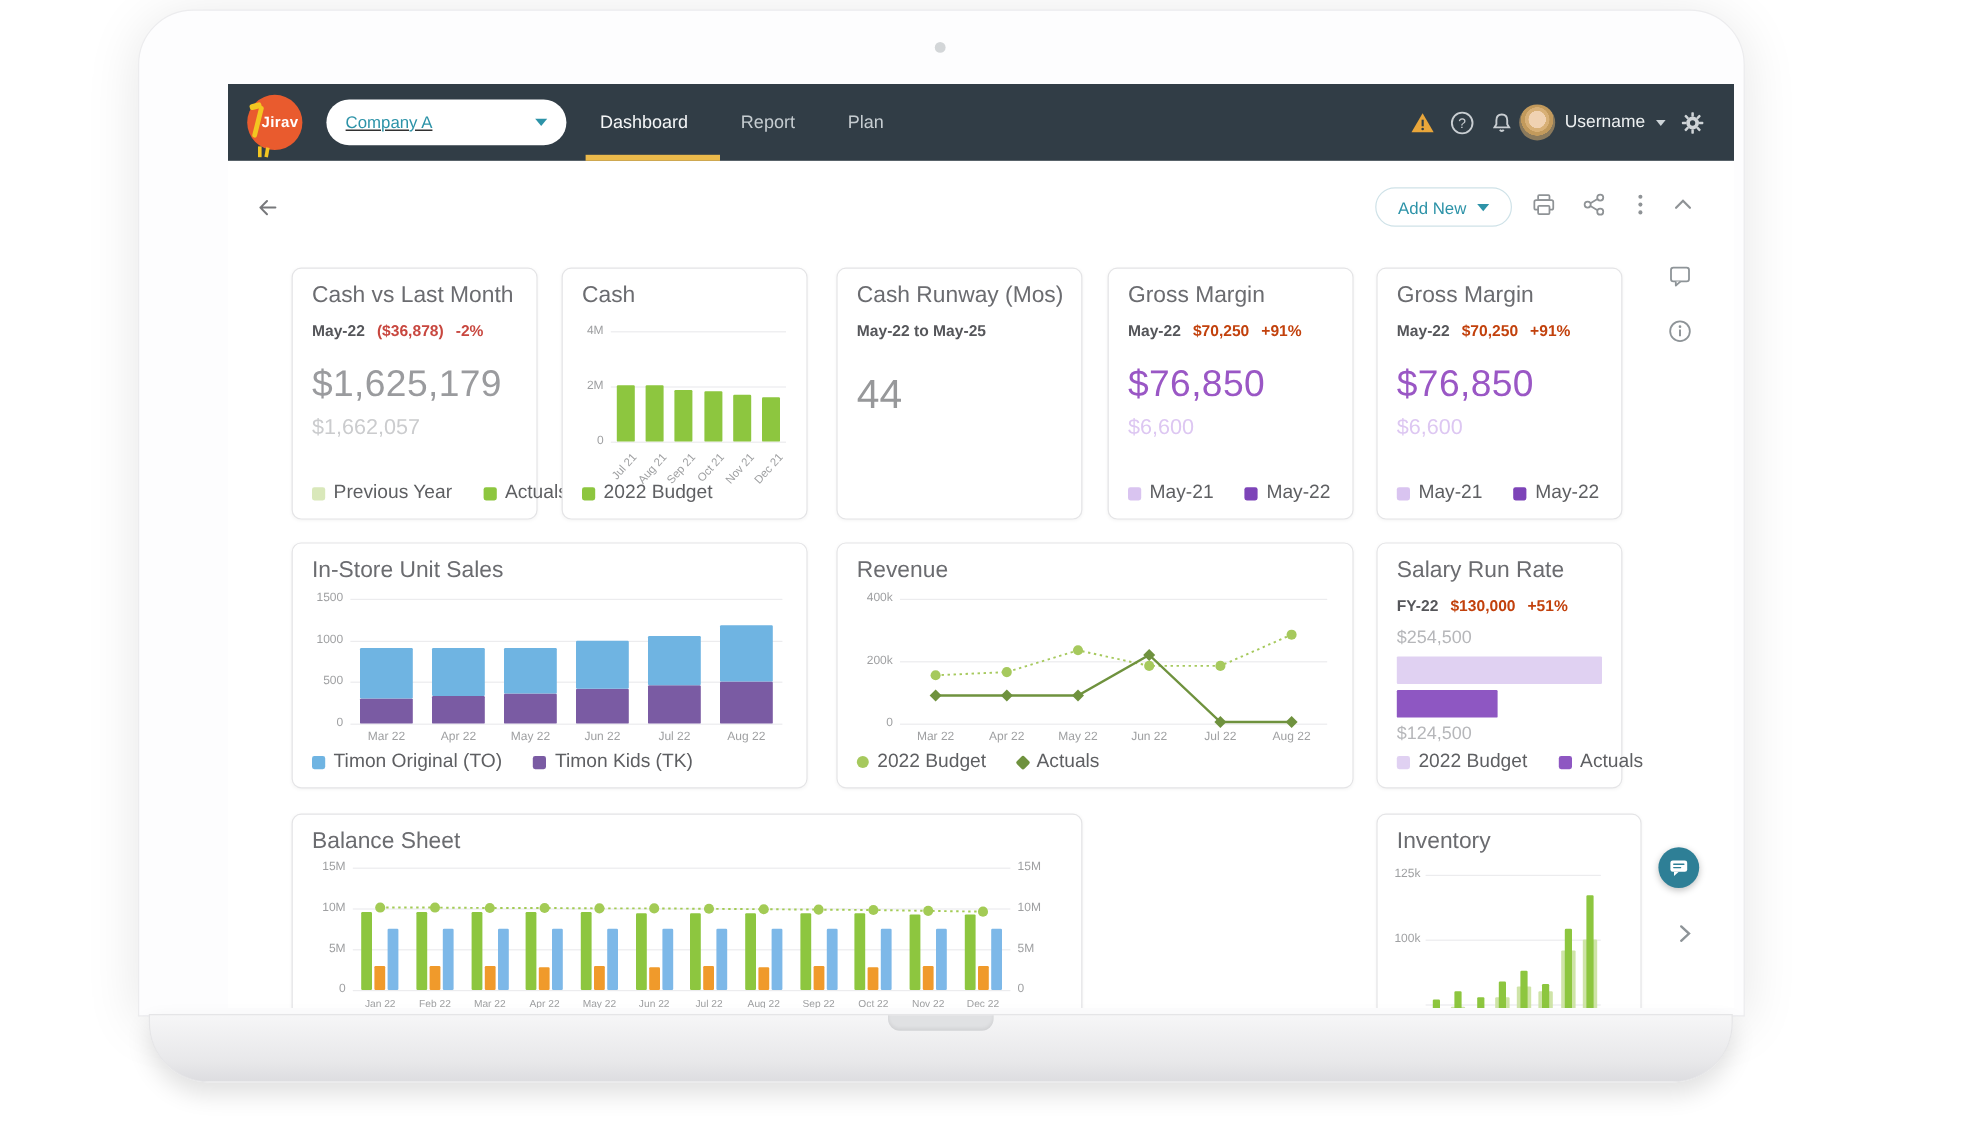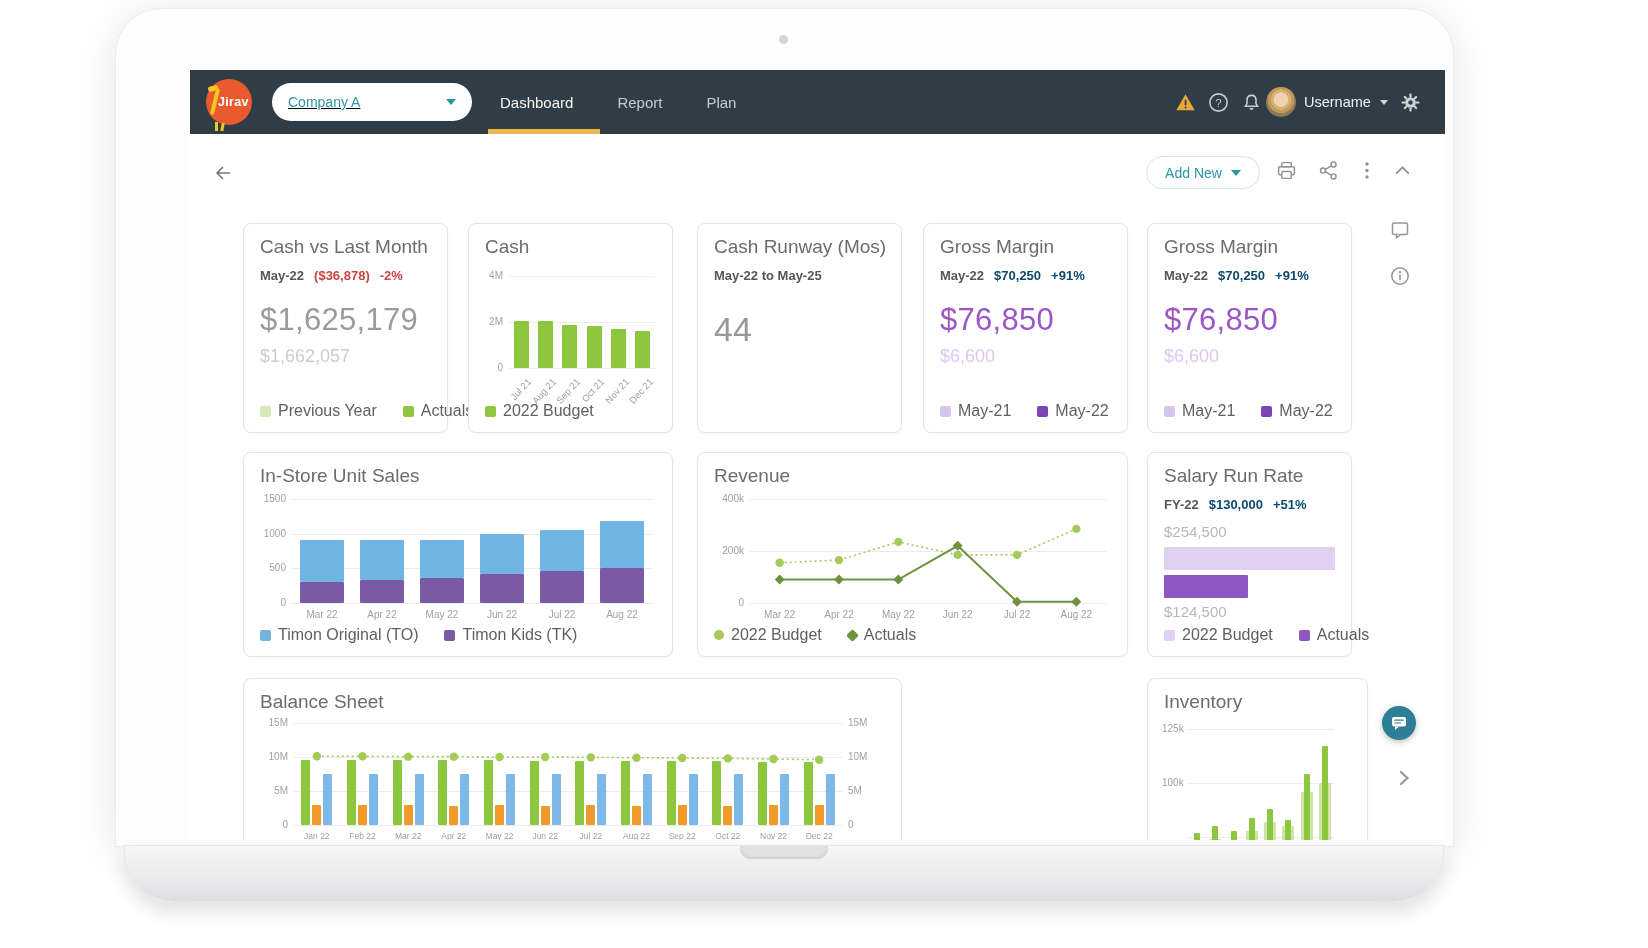--- a/index.html
+++ b/index.html
@@ -37,21 +37,21 @@
   
   .ptitle{position:absolute;left:50px;top:88px;font-size:25px;color:#5a5b5e;letter-spacing:.2px;}
   .back{position:absolute;left:22px;top:93px;width:20px;height:20px;cursor:pointer;}
   .addnew{position:absolute;left:956px;top:86px;width:114px;height:33px;border:1px solid #cfe2e8;border-radius:17px;background:#fff;
           display:flex;align-items:center;justify-content:center;gap:9px;color:#2d93a8;font-size:14px;cursor:pointer;box-sizing:border-box;}
   .hd-ic{position:absolute;top:90px;width:21px;height:21px;cursor:pointer;}
   
   .card{position:absolute;background:#fff;border:1px solid #e4e4e6;border-radius:8px;box-shadow:0 1px 3px rgba(0,0,0,.04);box-sizing:border-box;}
   .ctitle{position:absolute;left:16px;top:12px;font-size:19px;color:#6b6c70;font-weight:400;}
   .period-row{position:absolute;left:16px;top:44px;font-size:13px;font-weight:700;color:#55565a;display:flex;gap:10px;white-space:nowrap;}
-  .red{color:#c8473f;}.grn{color:#0c4a6e;}
+  .red{color:#c8473f;}.grn{color:#c2410c;}
   .big{position:absolute;left:16px;top:78px;font-size:31px;color:#9a9b9e;letter-spacing:.3px;}
   .big.purple{color:#9a57c5;}
   .sub{position:absolute;left:16px;top:122px;font-size:18px;color:#cbccce;}
   .sub.purplel{color:#ddc7f2;}
   .runway-val{position:absolute;left:16px;top:86px;font-size:34px;color:#97989a;}
   .legend{position:absolute;left:16px;bottom:12px;display:flex;gap:26px;align-items:center;}
   .lg{display:flex;align-items:center;gap:7px;}
   .sw{width:11px;height:11px;border-radius:2px;display:inline-block;flex:none;}
   .sw.circle{border-radius:50%;width:10px;height:10px;}
   .sw.diamond{transform:rotate(45deg);width:9px;height:9px;}

